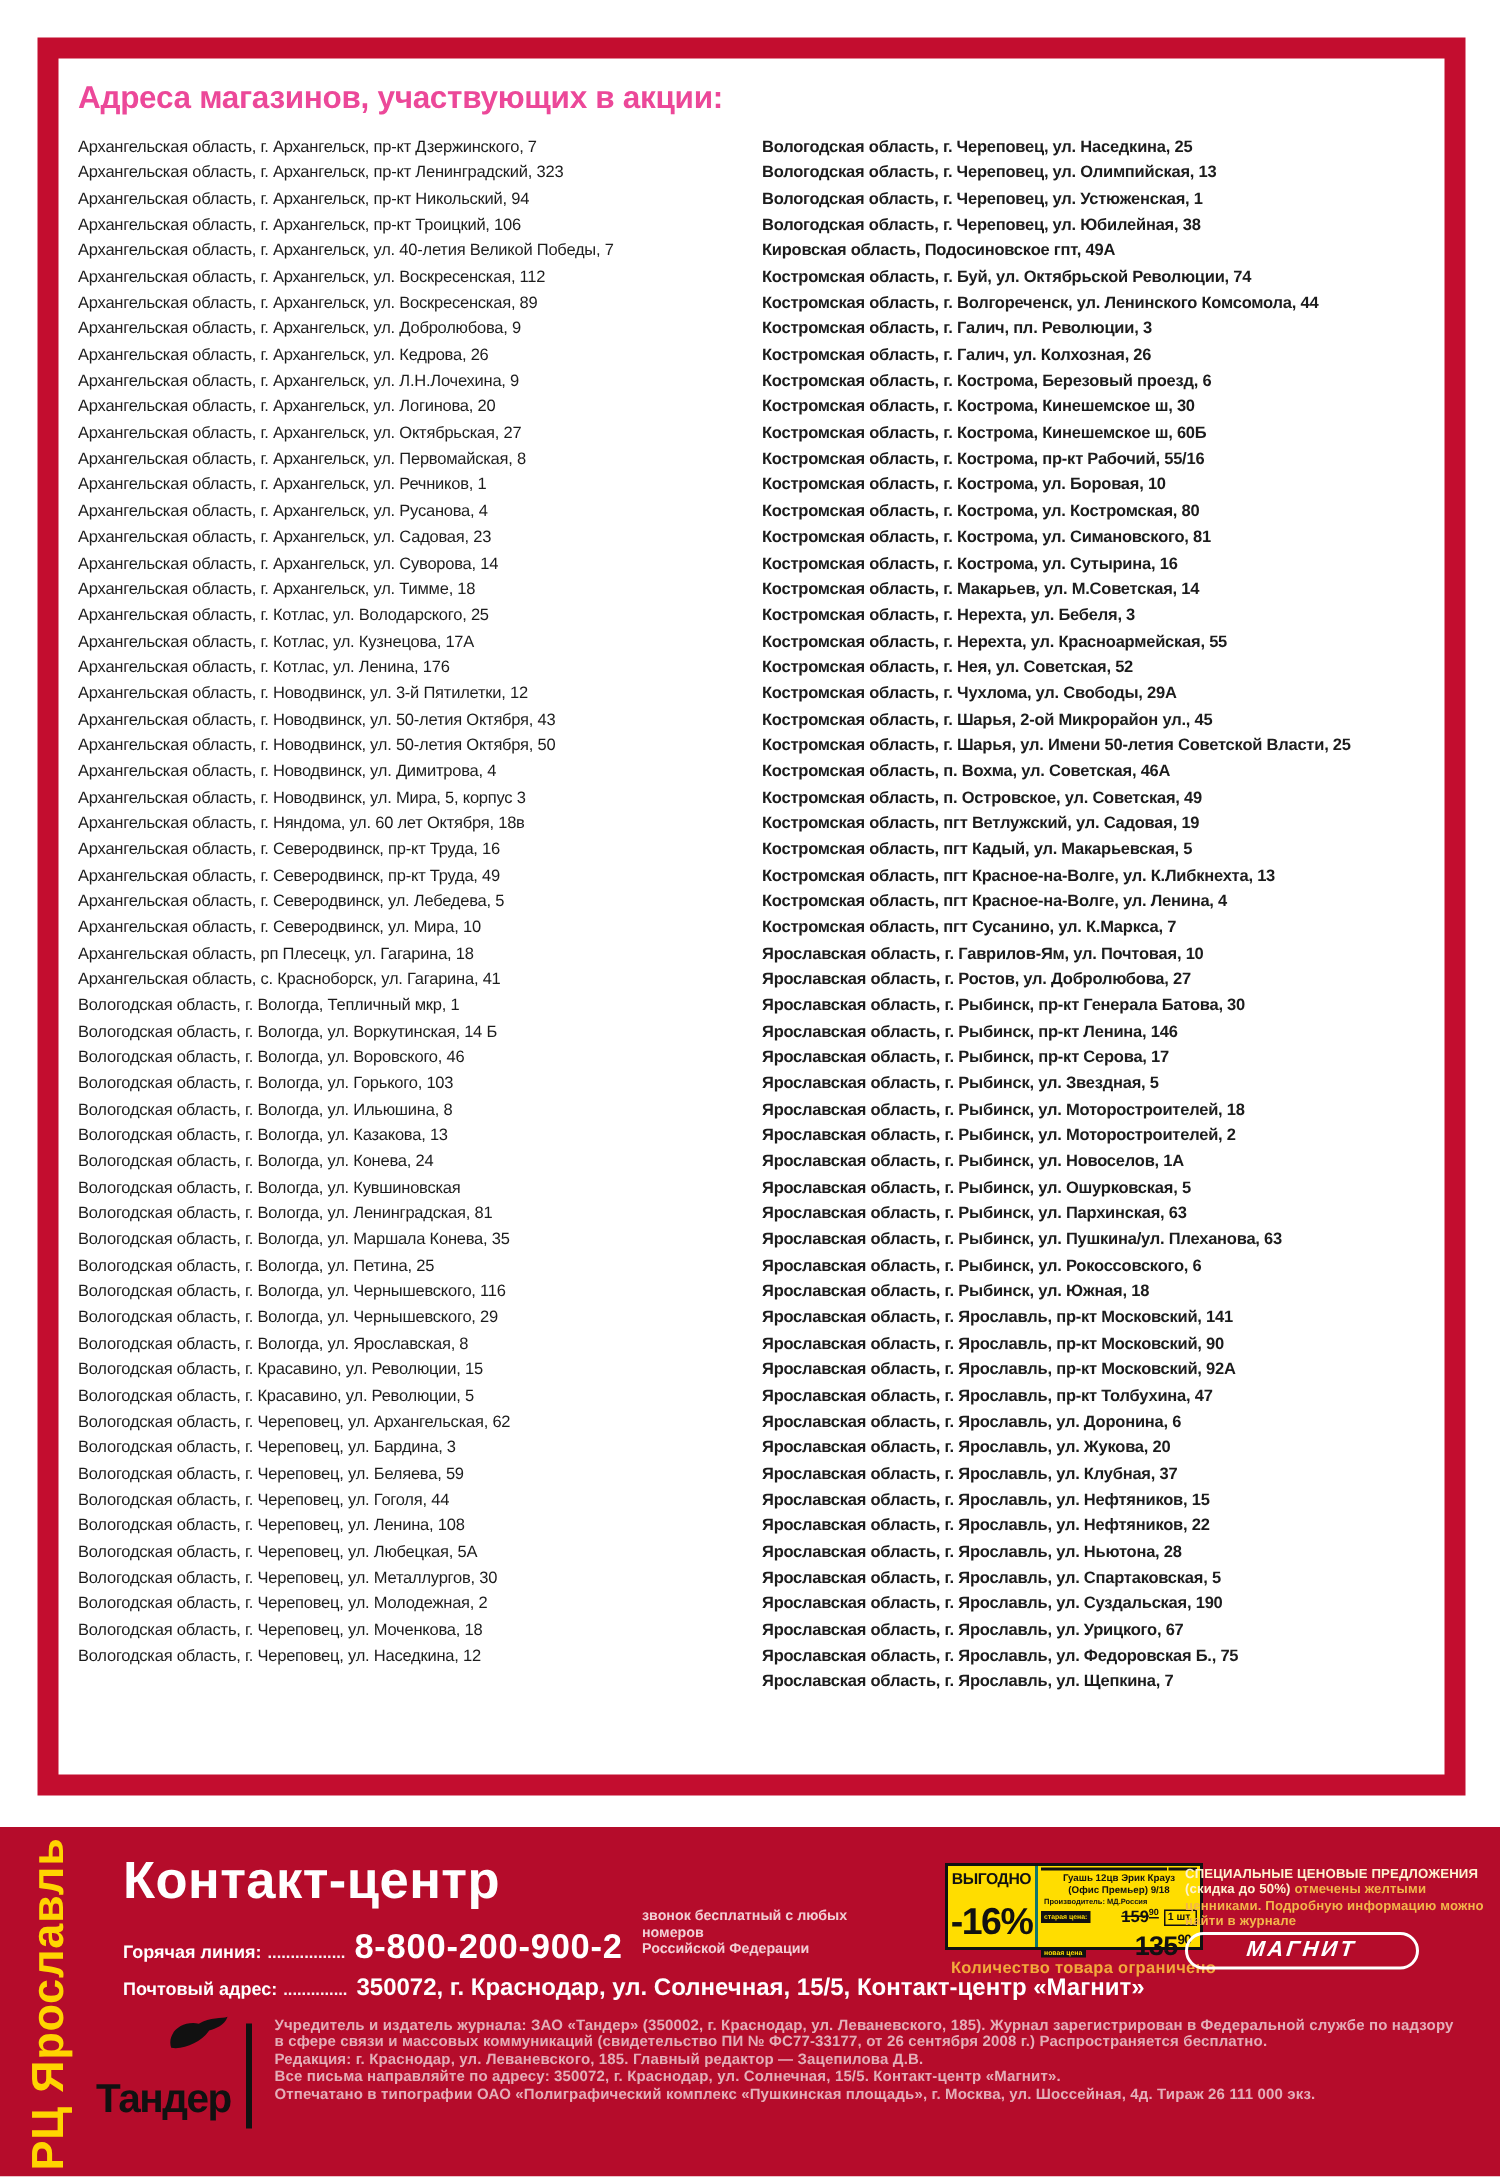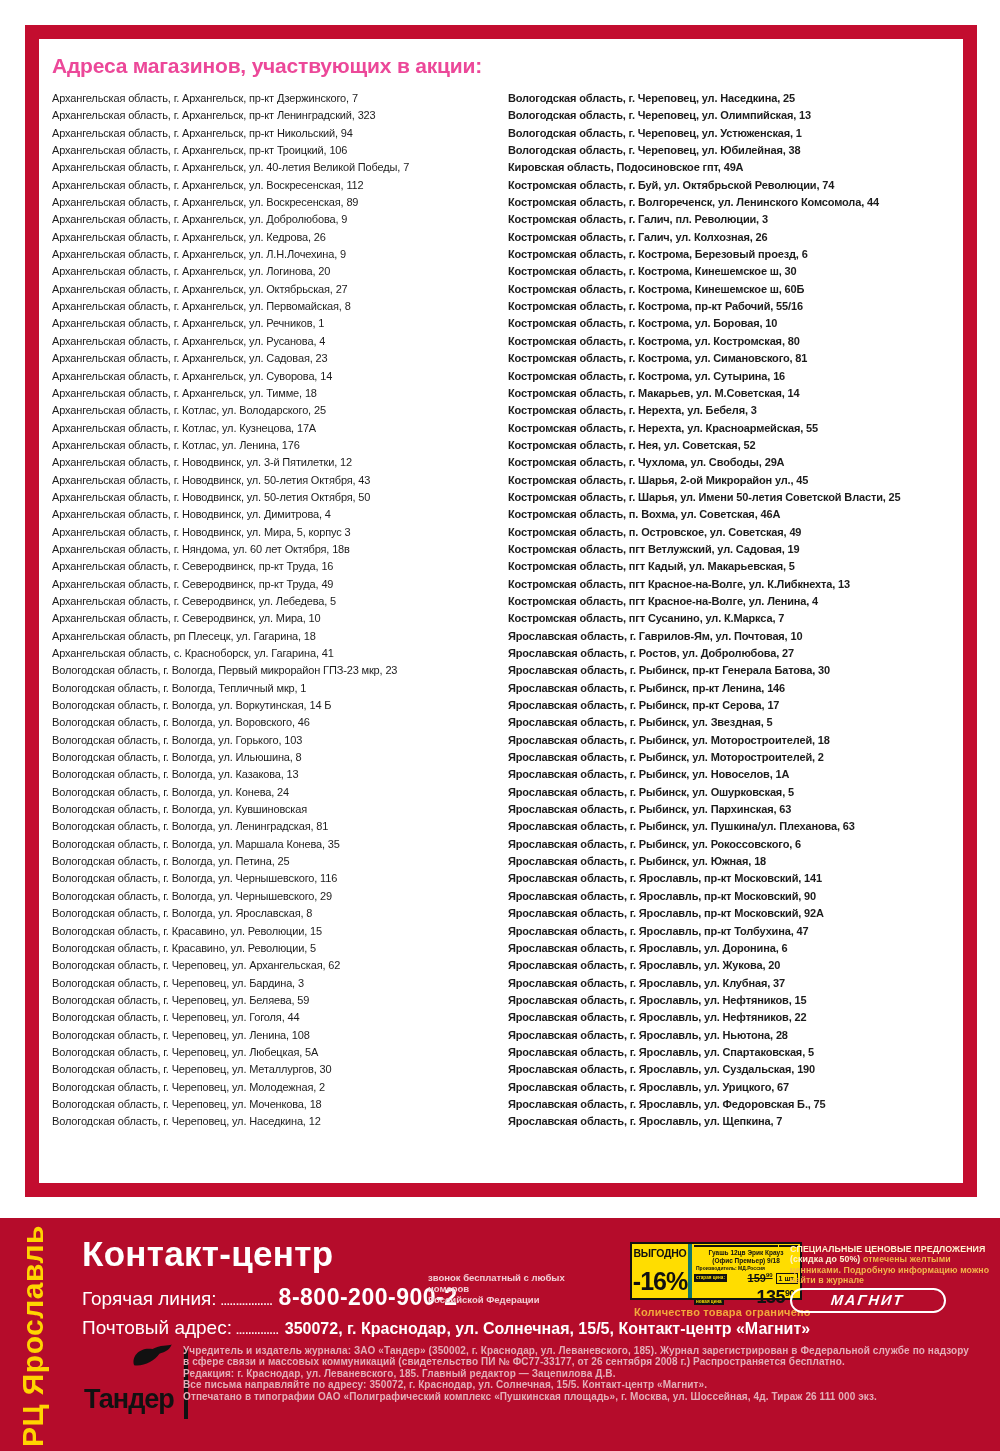--- a/index.html
+++ b/index.html
@@ -33,37 +33,37 @@
   .vertical-label{
     position:absolute;left:16px;top:229px;
     transform:rotate(-90deg);transform-origin:0 0;
     width:215px;height:34px;line-height:34px;
     color:#ffd400;font-size:30px;font-weight:800;letter-spacing:0.5px;
     white-space:nowrap;
   }
   .contact{position:absolute;left:82px;top:16px;width:640px;}
   .cc-title{font-size:35px;font-weight:800;letter-spacing:0.3px;margin-bottom:10px;}
   .cc-row{display:flex;align-items:baseline;margin-bottom:6px;white-space:nowrap;}
-  .cc-label{font-size:19px;font-weight:400;}
+  .cc-label{font-size:12px;font-weight:700;}
   .cc-dots{font-size:11px;font-weight:700;margin:0 6px 0 4px;opacity:.95;}
   .cc-val-phone{font-size:23px;font-weight:800;letter-spacing:0.5px;}
   .cc-val-email{font-size:19px;font-weight:800;}
   .cc-val-postal{font-size:16px;font-weight:800;}
   .phone-note{
     position:absolute;left:428px;top:54px;width:150px;
     font-size:9.5px;line-height:11px;color:#f2cfd5;font-weight:600;
   }
 
   
   .price-tag{
     position:absolute;left:630px;top:24px;width:172px;height:58px;
     background:#ffdd00;border:2px solid #111;display:flex;box-sizing:border-box;
   }
   .tag-left{
-    width:60px;border-right:4px solid #0f766e;display:flex;flex-direction:column;
+    width:60px;border-right:2px solid #0f766e;display:flex;flex-direction:column;
     align-items:center;justify-content:space-between;padding:3px 1px 2px;box-sizing:border-box;
   }
   .tag-badge{color:#111;font-size:10.5px;font-weight:800;letter-spacing:-0.3px;}
   .tag-discount{color:#111;font-size:25px;font-weight:700;letter-spacing:-1px;}
   .tag-right{flex:1;display:flex;flex-direction:column;padding:1px 2px;box-sizing:border-box;}
   .barcode-row{display:flex;height:9px;margin-bottom:1px;}
   .barcode{
     flex:1;background:repeating-linear-gradient(90deg,#111 0 2px,#ffdd00 2px 3px);
     border:1px solid #111;
   }
@@ -99,21 +99,21 @@
   .so-rest{color:#f3b64b;}
   .magnit-logo{
     position:absolute;left:790px;top:70px;width:152px;height:21px;
     border:2.5px solid #fff;border-radius:13px;display:flex;align-items:center;justify-content:center;
   }
   .magnit-logo span{
     color:#fff;font-size:14.5px;font-weight:800;font-style:italic;letter-spacing:2px;
     transform:skewX(-6deg);line-height:1;
   }
 
-  .tander{position:absolute;left:84px;top:137px;width:104px;height:68px;}
+  .tander{position:absolute;left:64px;top:137px;width:104px;height:68px;}
   .tander-bird{position:absolute;right:14px;top:-14px;width:46px;height:30px;}
   .tander-text{
     position:absolute;left:0;bottom:8px;color:#111;font-size:27px;font-weight:800;
     letter-spacing:-1px;
   }
   .tander-bar{position:absolute;right:0;top:-6px;bottom:4px;width:4px;background:#111;}
 
   .fine-print{
     position:absolute;left:183px;top:127px;width:800px;
     color:#e4aeb8;font-size:10px;line-height:11.4px;font-weight:600;letter-spacing:0.1px;
@@ -154,21 +154,20 @@
     <div class="addr-line">Архангельская область, г. Новодвинск, ул. 50-летия Октября, 50</div>
     <div class="addr-line">Архангельская область, г. Новодвинск, ул. Димитрова, 4</div>
     <div class="addr-line">Архангельская область, г. Новодвинск, ул. Мира, 5, корпус 3</div>
     <div class="addr-line">Архангельская область, г. Няндома, ул. 60 лет Октября, 18в</div>
     <div class="addr-line">Архангельская область, г. Северодвинск, пр-кт Труда, 16</div>
     <div class="addr-line">Архангельская область, г. Северодвинск, пр-кт Труда, 49</div>
     <div class="addr-line">Архангельская область, г. Северодвинск, ул. Лебедева, 5</div>
     <div class="addr-line">Архангельская область, г. Северодвинск, ул. Мира, 10</div>
     <div class="addr-line">Архангельская область, рп Плесецк, ул. Гагарина, 18</div>
     <div class="addr-line">Архангельская область, с. Красноборск, ул. Гагарина, 41</div>
-    <div class="addr-line">Вологодская область, г. Вологда, Первый микрорайон ГПЗ-23 мкр, 23</div>
     <div class="addr-line">Вологодская область, г. Вологда, Тепличный мкр, 1</div>
     <div class="addr-line">Вологодская область, г. Вологда, ул. Воркутинская, 14 Б</div>
     <div class="addr-line">Вологодская область, г. Вологда, ул. Воровского, 46</div>
     <div class="addr-line">Вологодская область, г. Вологда, ул. Горького, 103</div>
     <div class="addr-line">Вологодская область, г. Вологда, ул. Ильюшина, 8</div>
     <div class="addr-line">Вологодская область, г. Вологда, ул. Казакова, 13</div>
     <div class="addr-line">Вологодская область, г. Вологда, ул. Конева, 24</div>
     <div class="addr-line">Вологодская область, г. Вологда, ул. Кувшиновская</div>
     <div class="addr-line">Вологодская область, г. Вологда, ул. Ленинградская, 81</div>
     <div class="addr-line">Вологодская область, г. Вологда, ул. Маршала Конева, 35</div>

